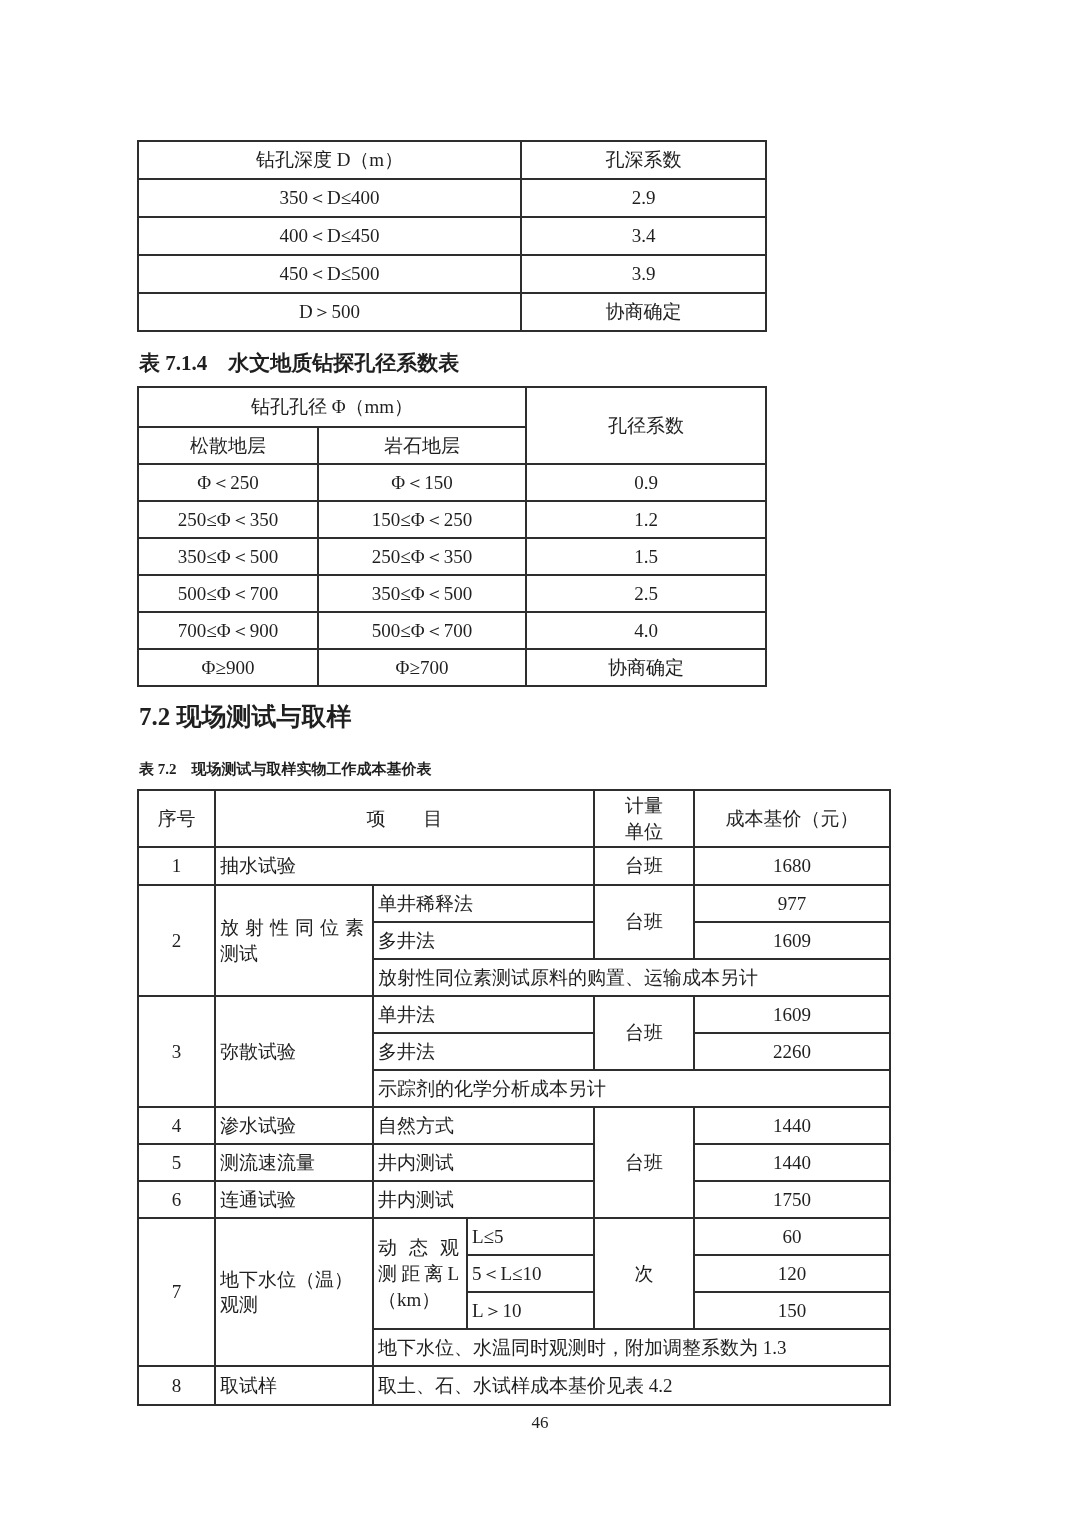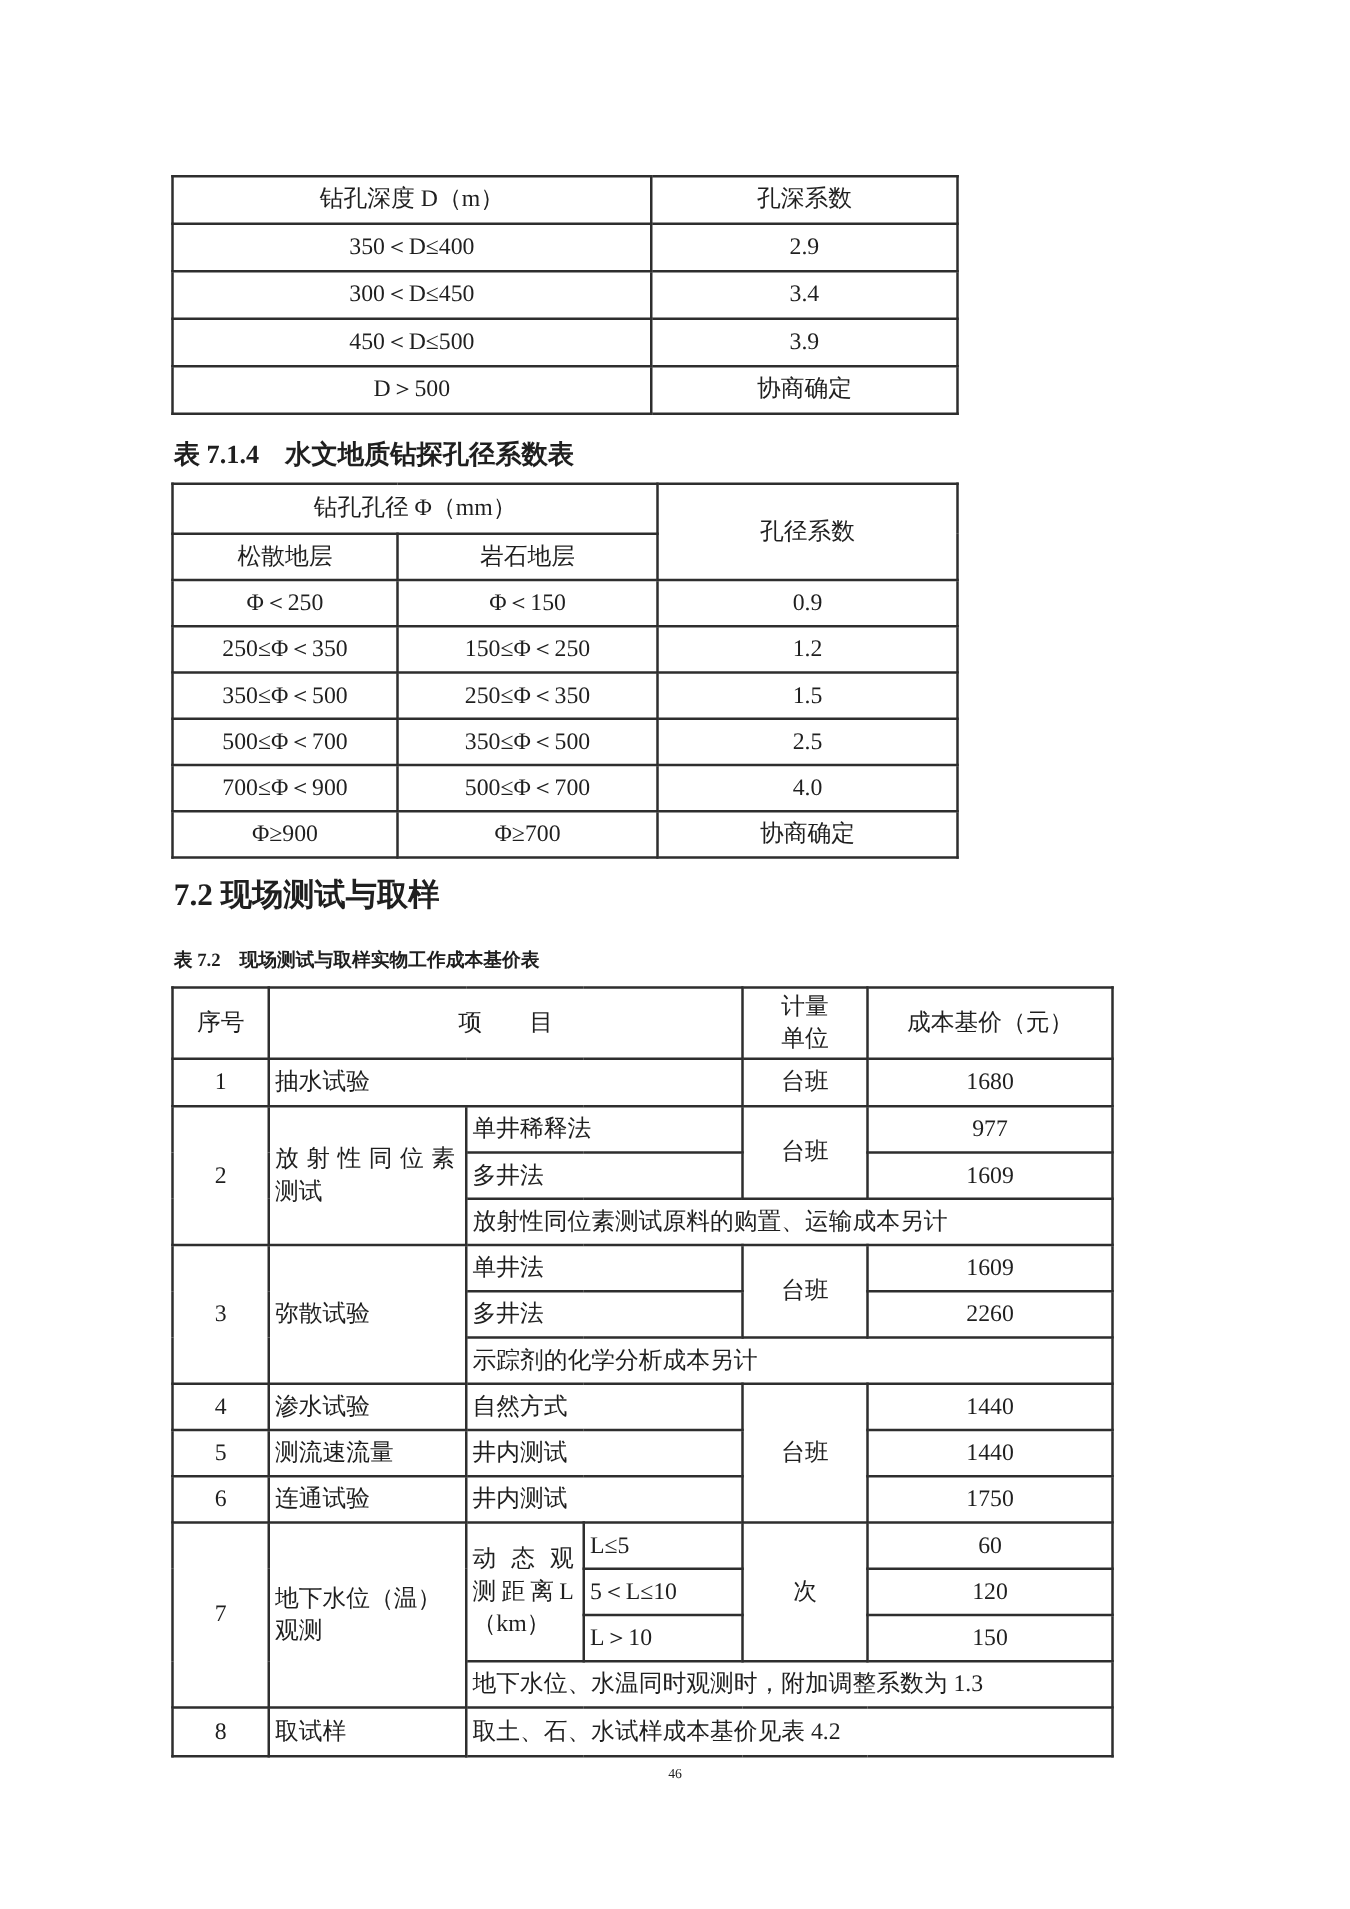--- a/index.html
+++ b/index.html
@@ -72,21 +72,21 @@
     text-align: left;
   }
   .unit-head span { display: block; text-align: center; }
   .measure-cell { padding: 2px 7px; margin-left: 20px; }
   .page-number {
     position: absolute;
     top: 1413px;
     left: 0;
     width: 1080px;
     text-align: center;
-    font-size: 11px;
+    font-size: 17px;
   }
 </style>
 </head>
 <body>
 
 <div class="page">
   <div class="content">
 
     <table class="t-narrow">
       <colgroup>
@@ -96,21 +96,21 @@
       <tbody>
           <tr class="h38">
         <td>钻孔深度 D（m）</td>
         <td>孔深系数</td>
       </tr>
       <tr class="h38">
         <td>350＜D≤400</td>
         <td>2.9</td>
       </tr>
       <tr class="h38">
-        <td>300＜D≤450</td>
+        <td>400＜D≤450</td>
         <td>3.4</td>
       </tr>
       <tr class="h38">
         <td>450＜D≤500</td>
         <td>3.9</td>
       </tr>
       <tr class="h38">
         <td>D＞500</td>
         <td>协商确定</td>
       </tr>

